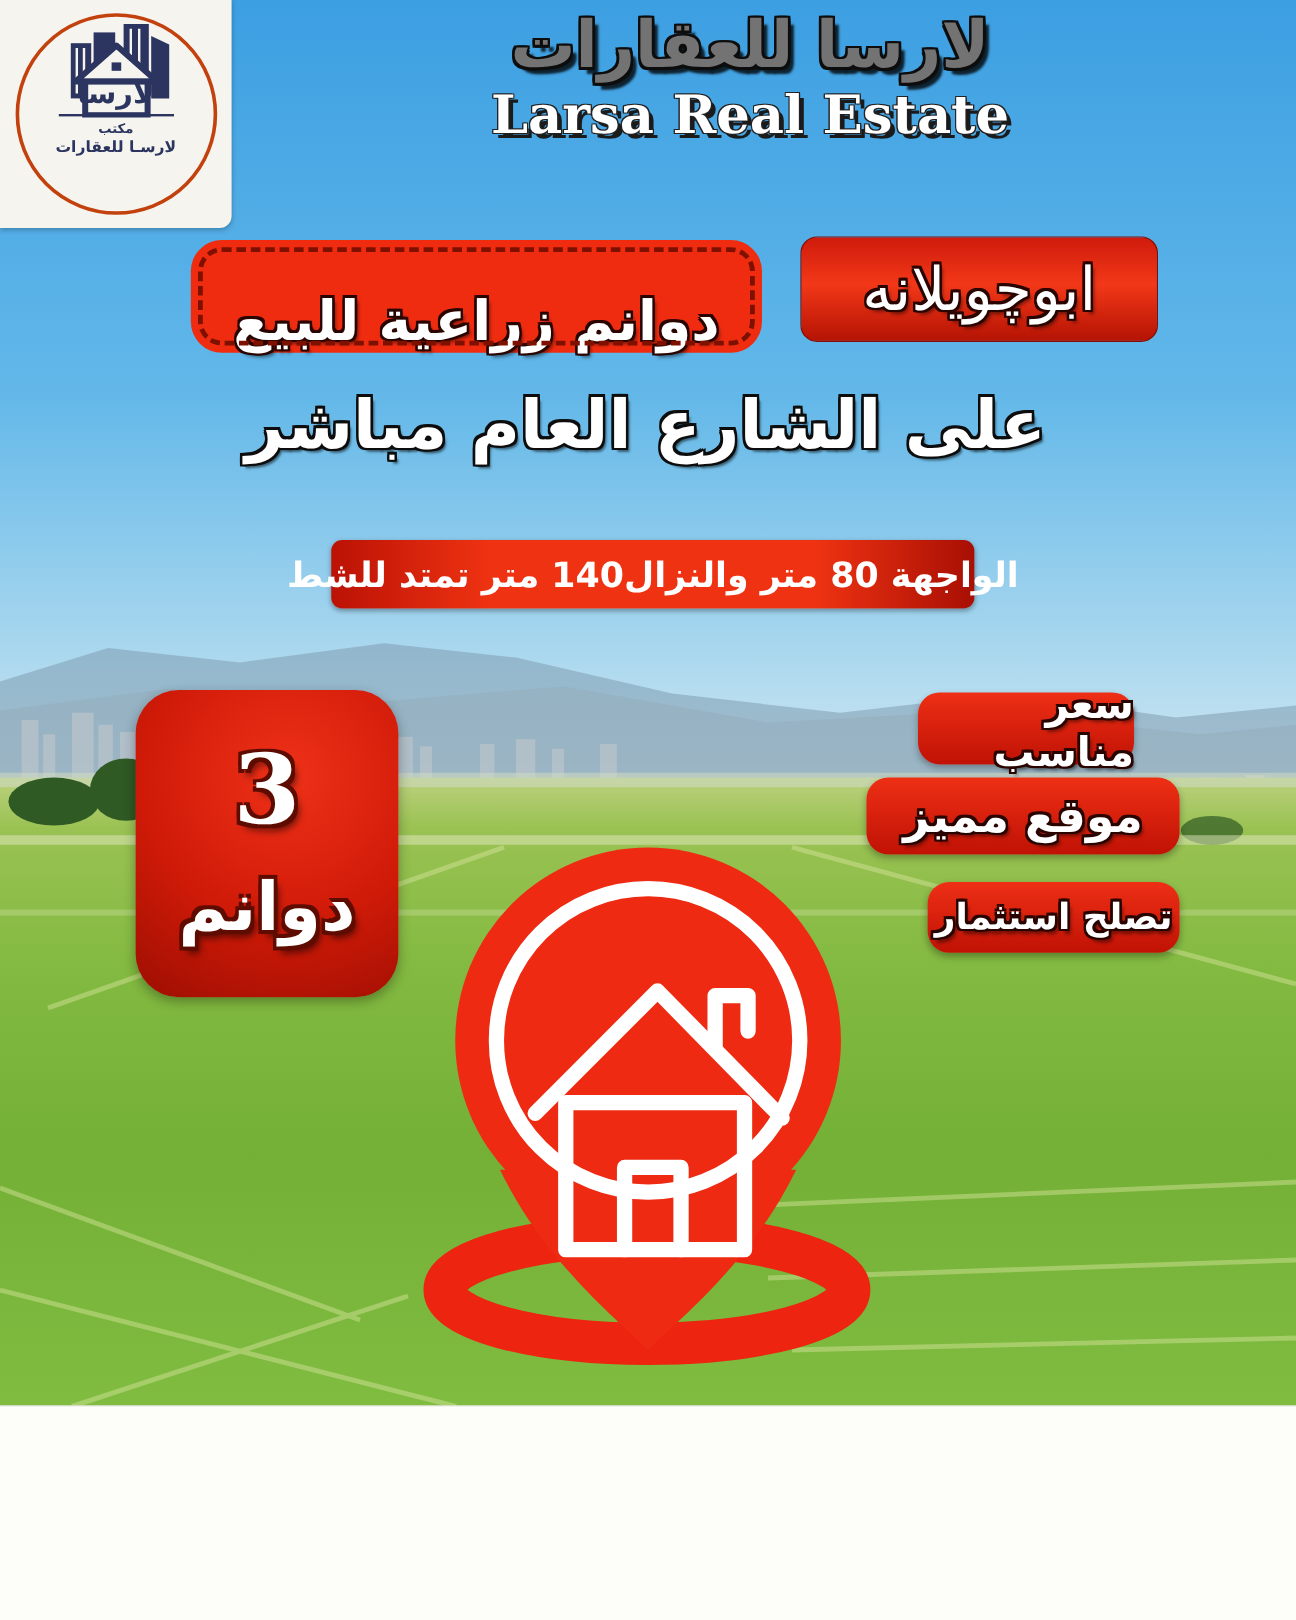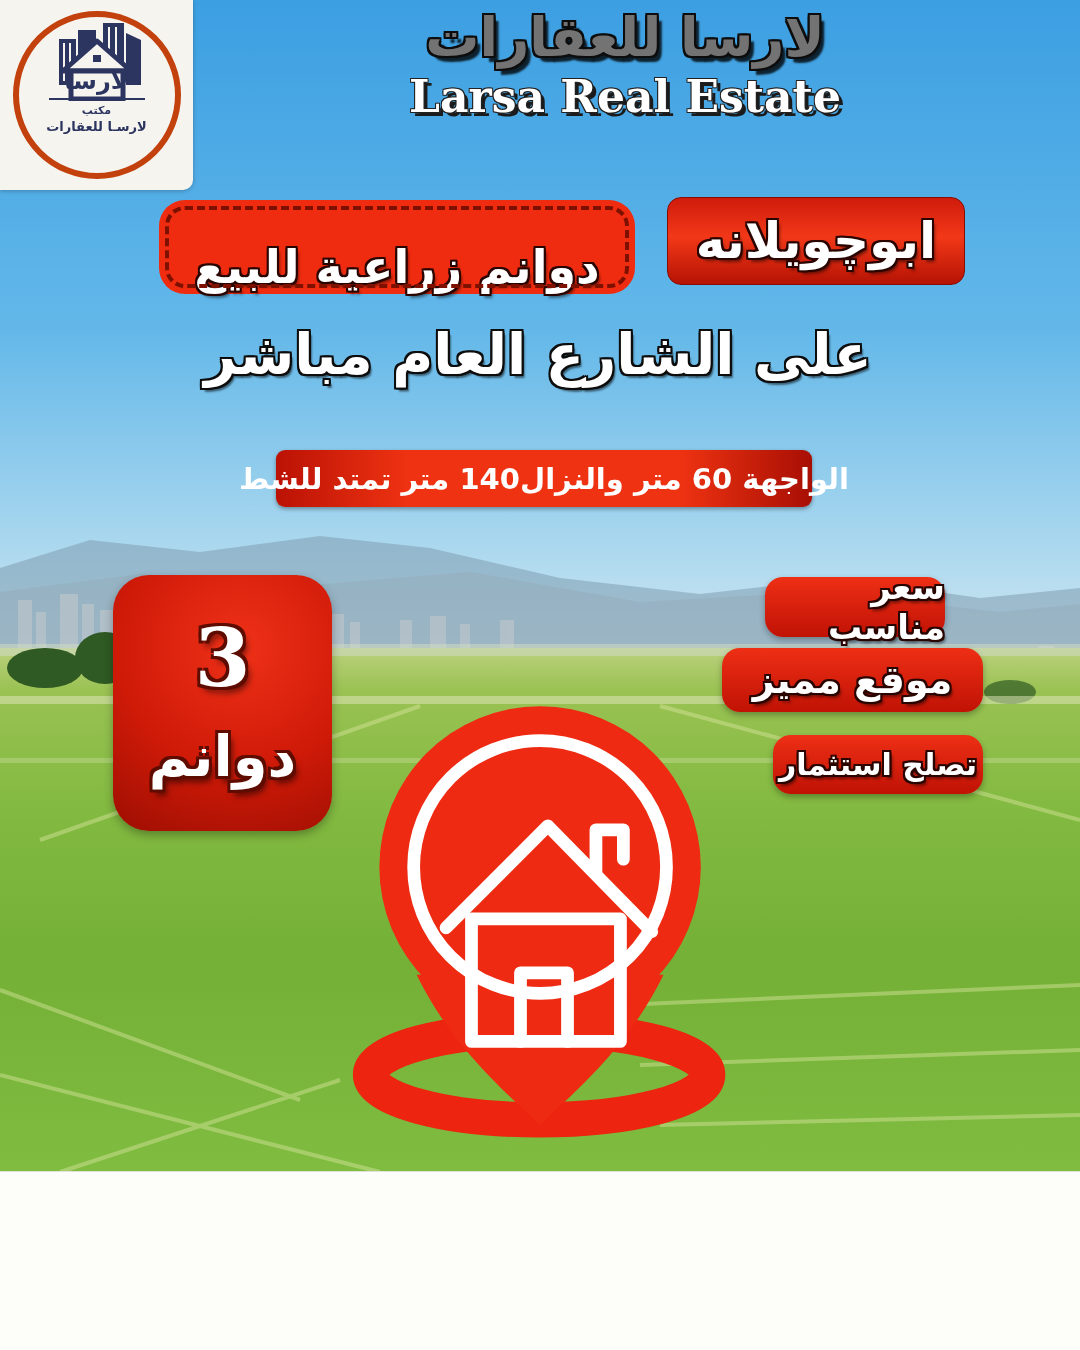--- a/index.html
+++ b/index.html
@@ -10,21 +10,21 @@
   .bg{position:absolute;left:0;top:0;z-index:0;}
 
   
   .logo-box{
     position:absolute;left:0;top:0;width:193px;height:190px;z-index:3;
     background:#f6f4ef;border-radius:0 0 10px 0;
     display:flex;align-items:center;justify-content:center;
     box-shadow:0 1px 4px rgba(0,0,0,.25);
   }
   .logo-circle{
-    width:168px;height:168px;border:6px solid #c2410c;border-radius:50%;
+    width:168px;height:168px;border:3px solid #c2410c;border-radius:50%;
     display:flex;flex-direction:column;align-items:center;justify-content:flex-start;
     padding-top:6px;box-sizing:border-box;color:#2c3560;text-align:center;
   }
   .logo-name{font-weight:bold;font-size:24px;margin-top:-34px;letter-spacing:1px;}
   .logo-line{width:96px;height:2px;background:#2c3560;margin:3px 0 4px 0;}
   .logo-office1{font-size:11px;font-weight:bold;}
   .logo-office2{font-size:13px;font-weight:bold;margin-top:2px;}
 
   
   .title-block{position:absolute;left:625px;top:6px;transform:translateX(-50%);
@@ -43,21 +43,21 @@
   
   .outline-dark{
     text-shadow:-2px -2px 0 #2a0500,2px -2px 0 #2a0500,-2px 2px 0 #2a0500,2px 2px 0 #2a0500,
       -2px 0 0 #2a0500,2px 0 0 #2a0500,0 -2px 0 #2a0500,0 2px 0 #2a0500,3px 4px 3px rgba(0,0,0,.45);
   }
   .badge-location{
     position:absolute;left:667px;top:197px;width:296px;height:86px;z-index:2;
     background:linear-gradient(180deg,#cf1b0c,#f23818 45%,#b51304);
     border:1px solid #870d02;border-radius:14px;
     display:flex;align-items:center;justify-content:center;
-    color:#fff;font-weight:bold;font-size:50px;direction:rtl;
+    color:#fff;font-weight:normal;font-size:50px;direction:rtl;
   }
   .badge-offer{
     position:absolute;left:159px;top:200px;width:476px;height:94px;z-index:2;
     background:#f02c10;border-radius:26px;
     display:flex;align-items:flex-end;justify-content:center;
     color:#fff;font-weight:bold;font-size:46px;direction:rtl;
   }
   .badge-offer::before{
     content:"";position:absolute;inset:6px;border:4px dashed #7e1000;border-radius:20px;
   }
@@ -249,21 +249,21 @@
   <div class="title-block">
     <div class="title-ar" dir="rtl">لارسا للعقارات</div>
     <div class="title-en">Larsa Real Estate</div>
   </div>
 
   <div class="badge-location outline-dark">ابوچويلانه</div>
   <div class="badge-offer">
       <span class="outline-dark">دوانم زراعية للبيع</span>
     </div>
   <div class="street-line">على الشارع العام مباشر</div>
-  <div class="dims-bar">الواجهة 60 متر والنزال140 متر تمتد للشط</div>
+  <div class="dims-bar">الواجهة 80 متر والنزال140 متر تمتد للشط</div>
 
   <div class="area-box">
     <div class="area-number">3</div>
     <div class="area-unit">دوانم</div>
   </div>
 
   <div class="feat feat-0 outline-dark">سعر مناسب</div>
   <div class="feat feat-1 outline-dark">موقع مميز</div>
   <div class="feat feat-2 outline-dark">تصلح استثمار</div>
 

